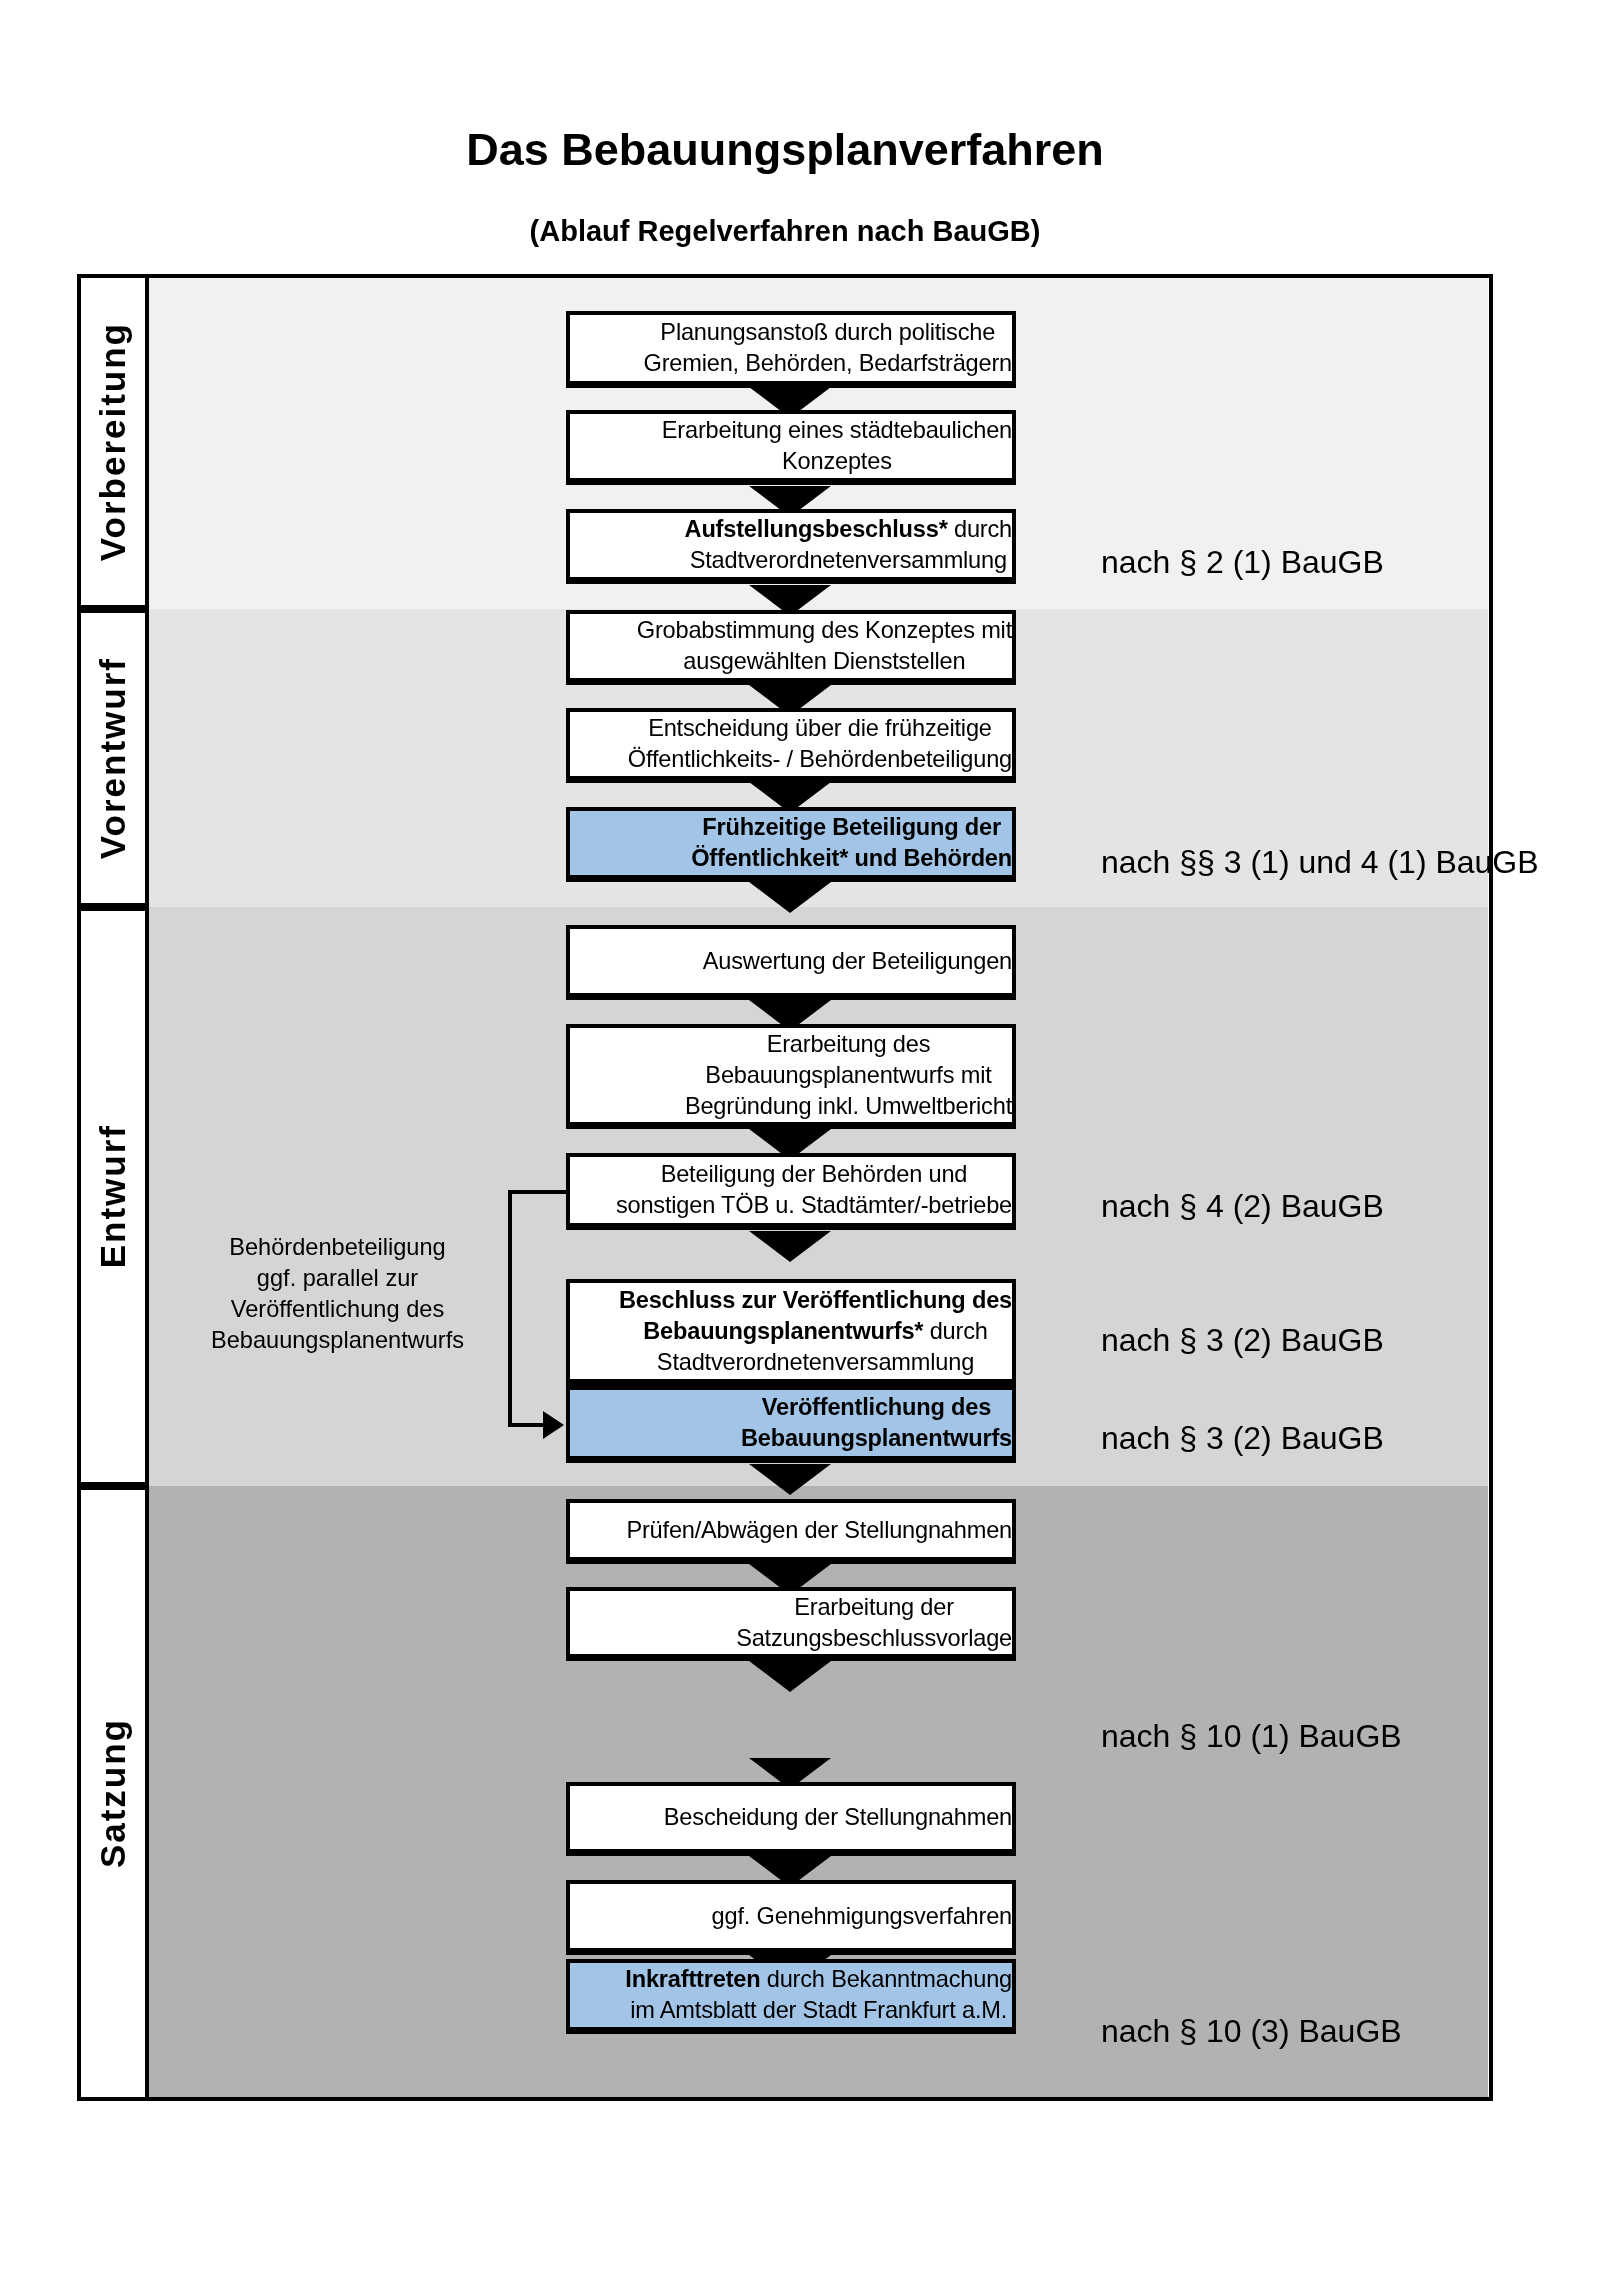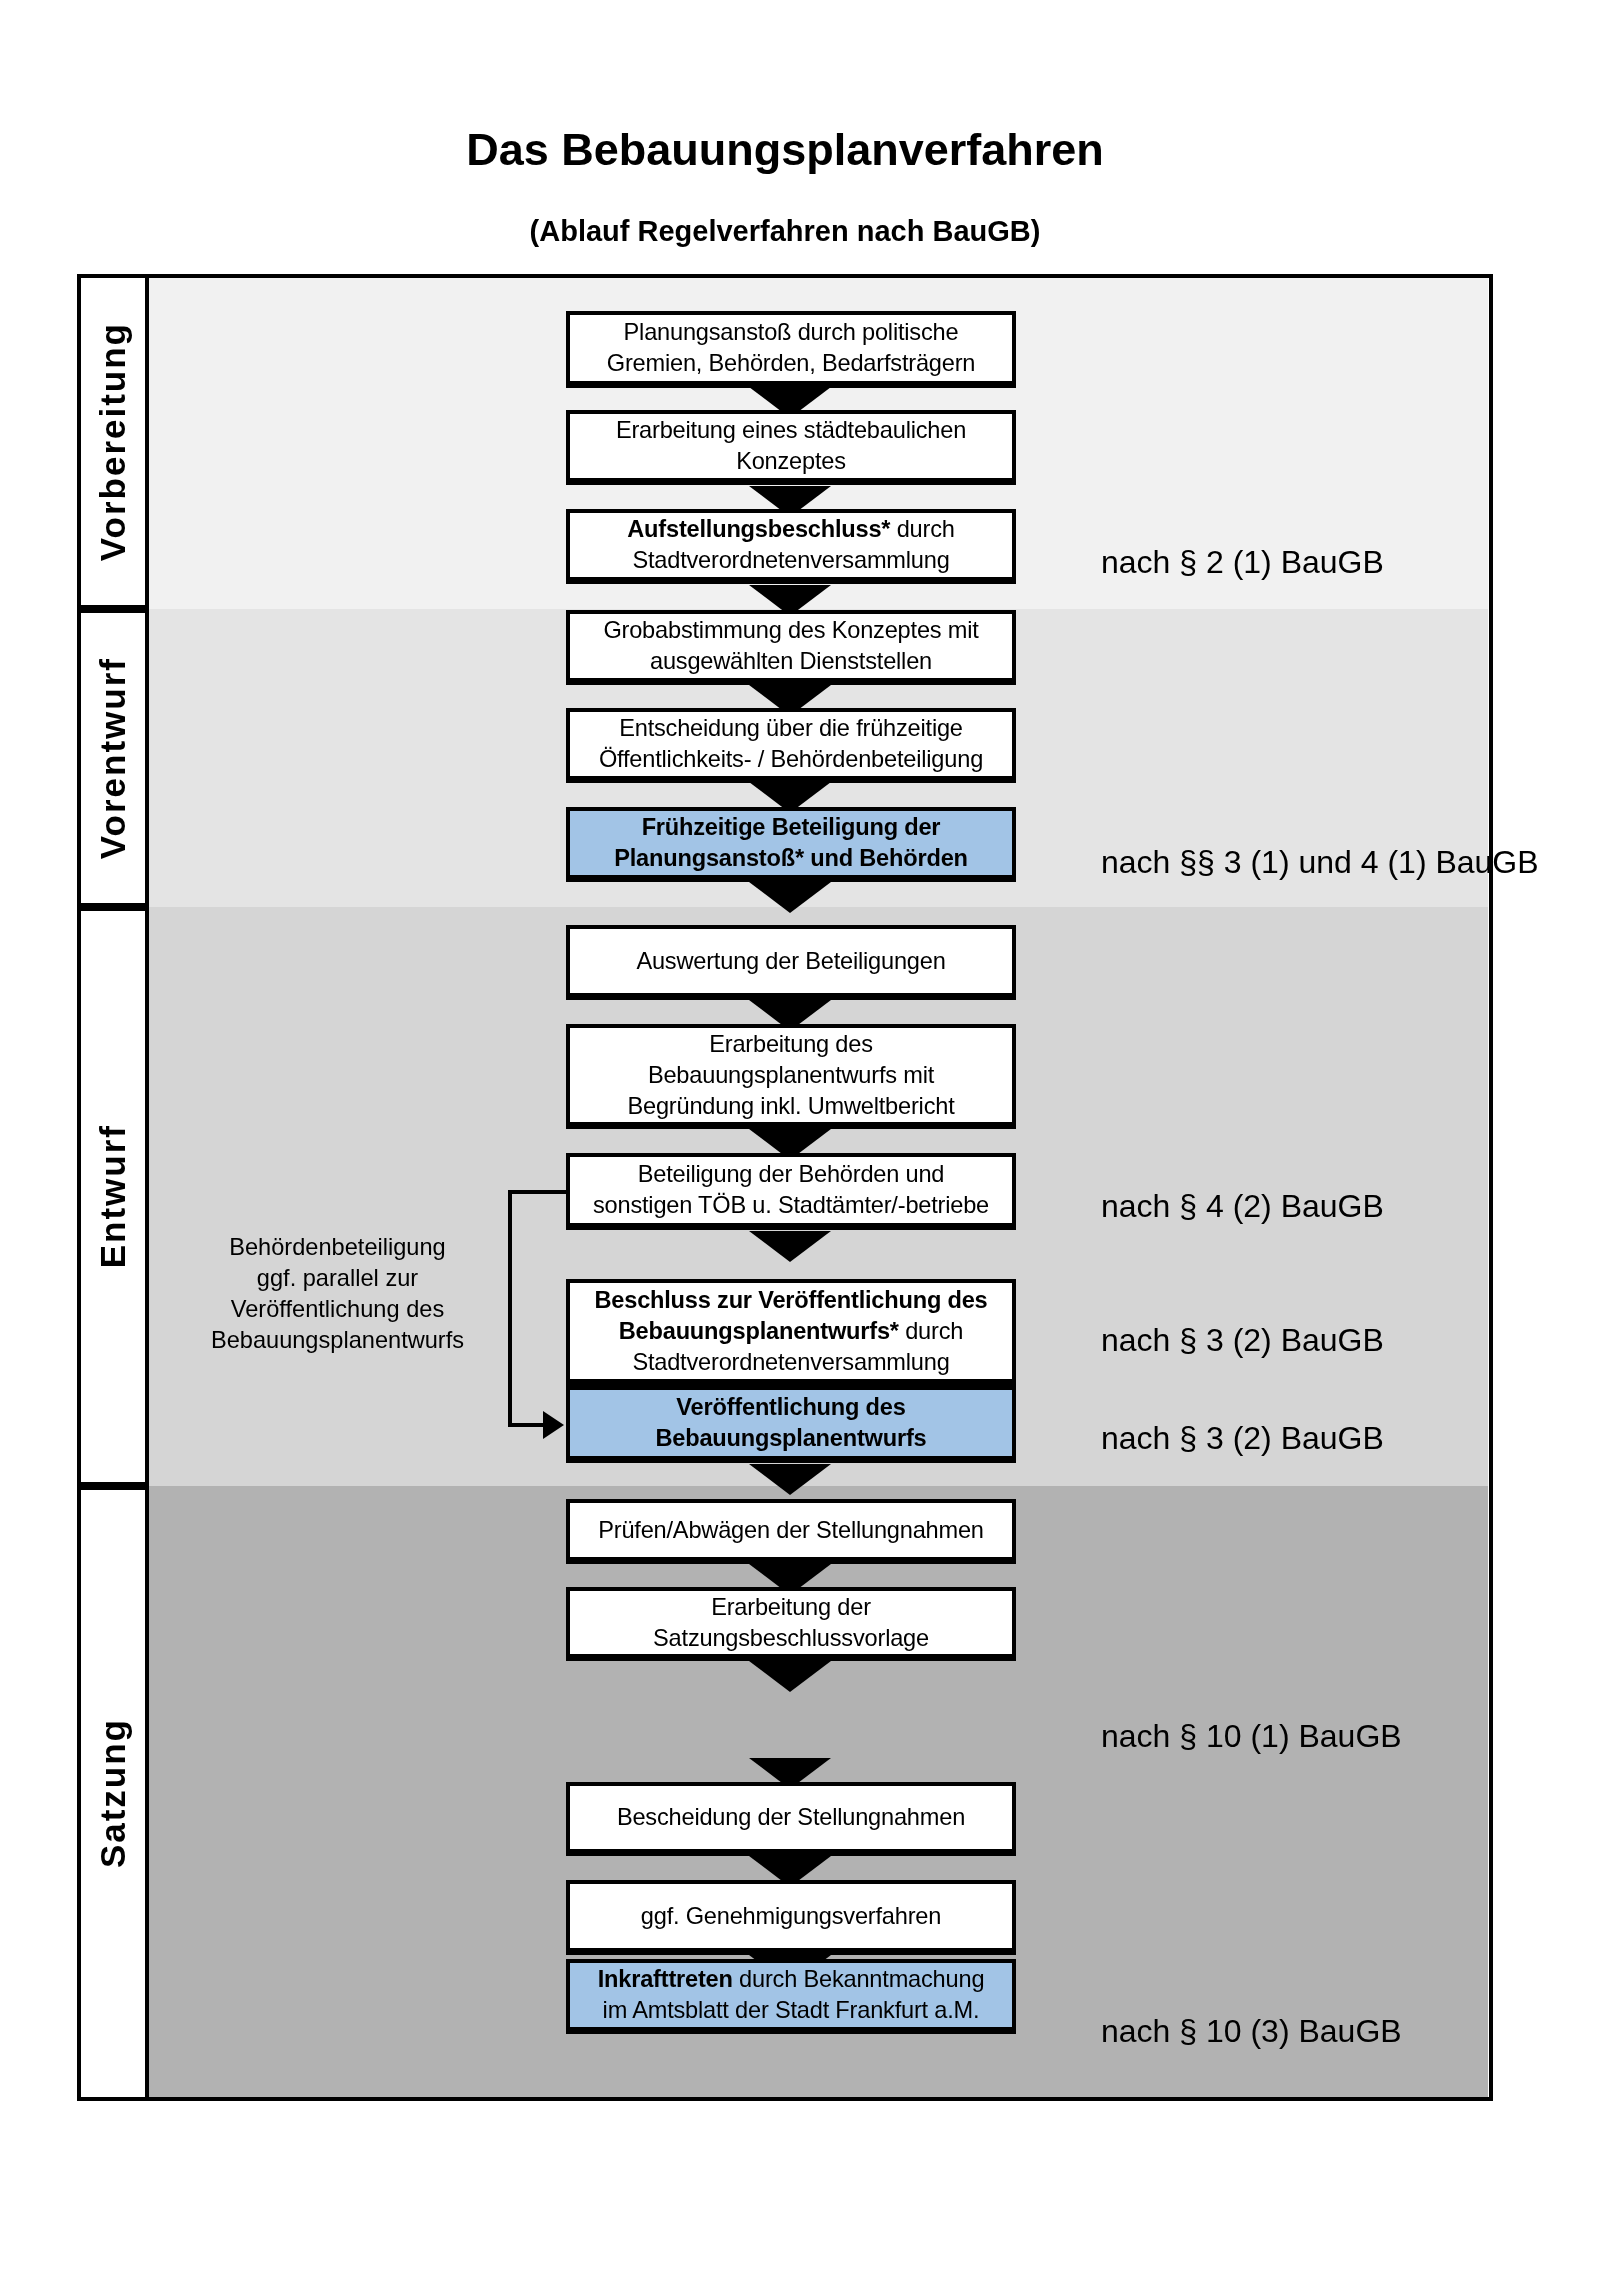--- a/index.html
+++ b/index.html
@@ -14,21 +14,21 @@
          box-sizing:border-box;border:4.6px solid #000;z-index:1;}
   .pcell{position:absolute;left:77px;width:72px;box-sizing:border-box;background:#fff;
          border:4.6px solid #000;display:flex;align-items:center;justify-content:center;z-index:2;}
   .ptext{writing-mode:vertical-rl;transform:rotate(180deg);font-weight:bold;
          font-size:35px;letter-spacing:2px;white-space:nowrap;}
   .arr{position:absolute;left:749px;width:0;height:0;z-index:2;
        border-left:41px solid transparent;border-right:41px solid transparent;
        border-top:31px solid #000;}
   .fbox{position:absolute;left:566px;width:450px;box-sizing:border-box;background:#fff;
         border:4.6px solid #000;border-bottom-width:7.2px;display:flex;align-items:center;
-        justify-content:center;z-index:3;}
+        justify-content:flex-end;z-index:3;}
   .fbox-text{text-align:center;font-size:23.6px;line-height:31px;letter-spacing:-0.2px;
         white-space:pre-wrap;}
   .fbox-text .b{font-weight:bold;}
   .ann{position:absolute;left:1101px;font-size:32px;line-height:30px;z-index:3;white-space:nowrap;}
   .sidenote{position:absolute;left:187px;top:1232px;width:301px;text-align:center;
         font-size:23.6px;line-height:31px;white-space:pre-wrap;z-index:3;}
   .bl{position:absolute;background:#000;z-index:2;}
   .bah{position:absolute;left:543px;top:1411px;width:0;height:0;z-index:2;
        border-top:14.4px solid transparent;border-bottom:14.4px solid transparent;
        border-left:21px solid #000;}
@@ -100,21 +100,21 @@
   <div class="fbox" style="top:610px;height:75px;">
     <div class="fbox-text"><span>Grobabstimmung des Konzeptes mit
 ausgewählten Dienststellen</span></div>
   </div>
   <div class="fbox" style="top:708px;height:75px;">
     <div class="fbox-text"><span>Entscheidung über die frühzeitige
 Öffentlichkeits- / Behördenbeteiligung</span></div>
   </div>
   <div class="fbox" style="top: 807px; height: 75px; background: rgb(162, 196, 230);">
     <div class="fbox-text"><span class="b">Frühzeitige Beteiligung der
-Planungsanstoß* und Behörden</span></div>
+Öffentlichkeit* und Behörden</span></div>
   </div>
   <div class="fbox" style="top:925px;height:75px;">
     <div class="fbox-text"><span>Auswertung der Beteiligungen</span></div>
   </div>
   <div class="fbox" style="top:1024px;height:105px;">
     <div class="fbox-text"><span>Erarbeitung des
 Bebauungsplanentwurfs mit
 Begründung inkl. Umweltbericht</span></div>
   </div>
   <div class="fbox" style="top:1153px;height:77px;">

